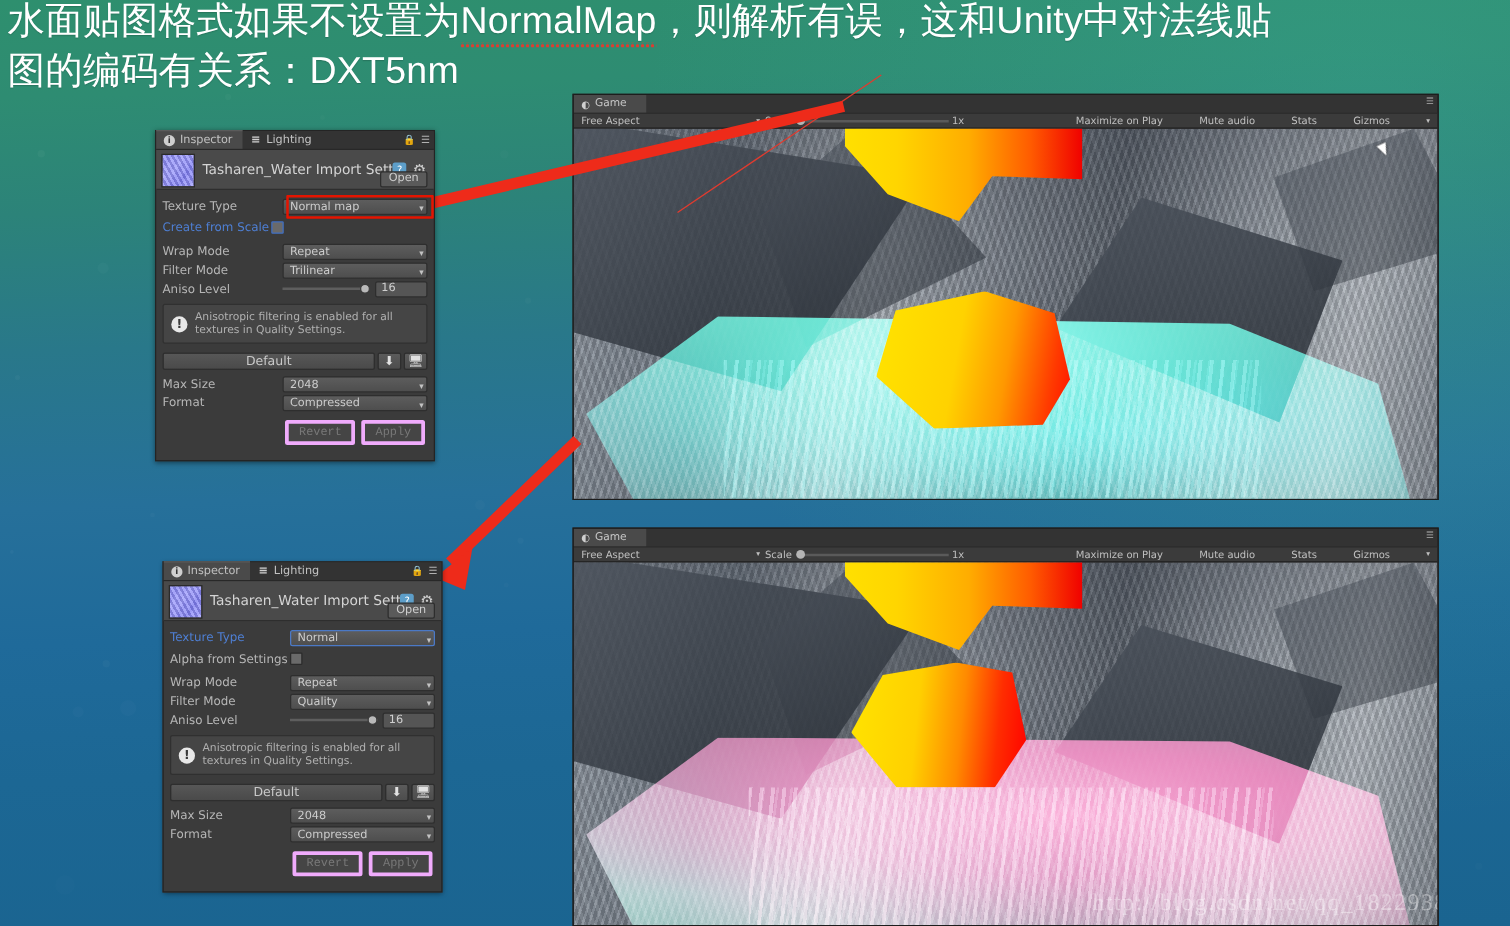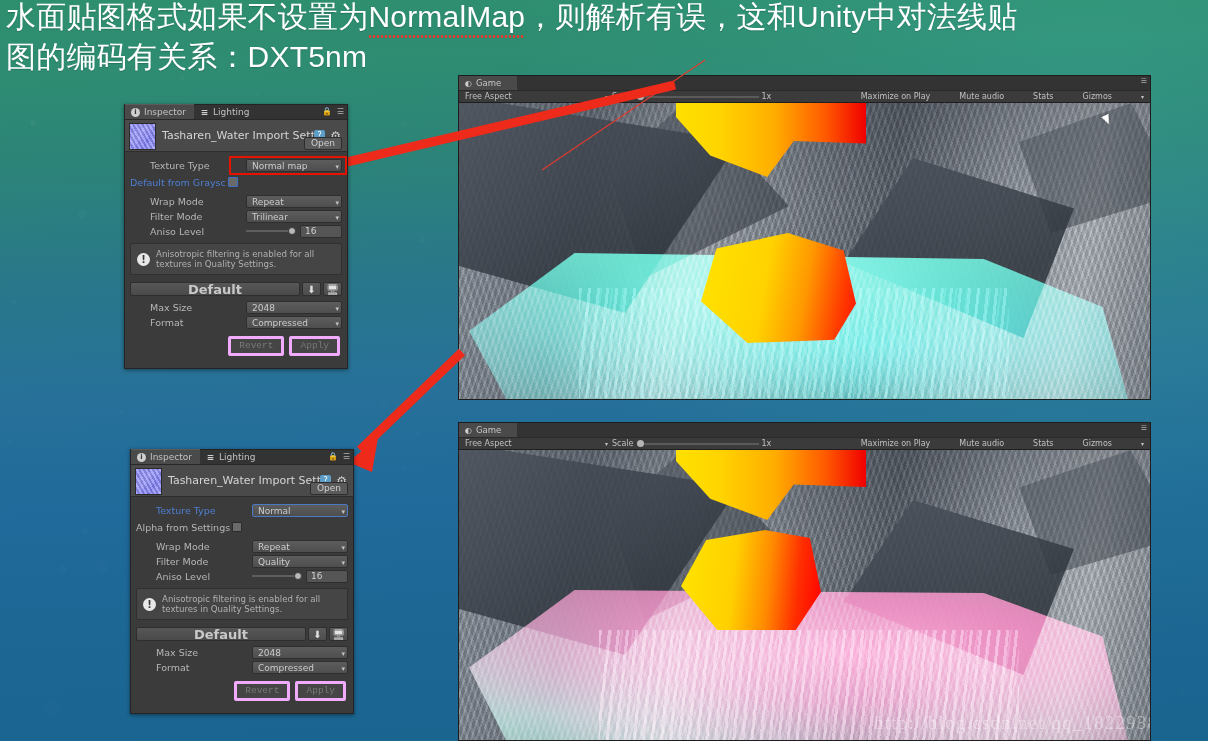--- a/index.html
+++ b/index.html
@@ -107,21 +107,21 @@
     width:11px;height:11px;border-radius:2px;background:#5d9ec9;
     color:#fff;font-size:8px;display:flex;align-items:center;justify-content:center;
   }
   .ico-gear { color:#d0d0d0; font-size:12px; line-height:10px;}
   .open-btn {
     position:absolute; right:5px; bottom:1px;
     background: #5a5a5a; border:1px solid #2d2d2d; border-radius:2px;
     color:#cfcfcf; font-size:9px; padding:0px 6px 1px;
   }
   .insp-body { padding: 6px 5px 4px 5px; }
-  .row { display:flex; align-items:center; height:14px; margin-bottom:1px;margin-left:20px;}
+  .row { display:flex; align-items:center; height:14px; margin-bottom:1px;}
   .row .lbl { width: 96px; color:#b6b6b6; font-size:9.5px;}
   .row .lbl.blue { color:#4e7fd4; }
   .dropdown {
     flex:1; height:13px; background:#555555;
     border:1px solid #2e2e2e; border-radius:2px;
     display:flex; align-items:flex-end; justify-content:space-between;
     padding: 0 3px 0 5px; color:#cccccc; font-size:9px;
     background-image: linear-gradient(#5d5d5d,#4e4e4e);
   }
   .dropdown .caret { font-size:7px; color:#c3c3c3; letter-spacing:-1px;}
@@ -154,22 +154,22 @@
   .helpbox .warnico {
     width:13px;height:13px;border-radius:50%;background:#e8e8e8;
     color:#3a3a3a;font-size:10px;font-weight:bold;
     display:flex;align-items:center;justify-content:center;flex:none;
   }
   .helpbox .txt { color:#b0b0b0; font-size:8.6px; line-height:10px;}
   .platform-bar { display:flex; align-items:center; gap:2px; margin-bottom:4px;}
   .plat-tab {
     flex:1; height:14px; background:linear-gradient(#575757,#4a4a4a);
     border:1px solid #2e2e2e; border-radius:2px;
-    color:#c9c9c9; font-size:13px;
-    display:flex;align-items:center;justify-content:center;font-weight:bold;
+    color:#c9c9c9; font-size:10px;
+    display:flex;align-items:center;justify-content:center;
   }
   .plat-ico {
     width:19px;height:14px; background:linear-gradient(#5b5b5b,#4d4d4d);
     border:1px solid #2e2e2e; border-radius:2px;
     color:#e2e2e2;font-size:10px;
     display:flex;align-items:center;justify-content:center;
   }
   .btn-row { display:flex; justify-content:flex-end; gap:5px; margin-top:7px; padding-right:2px;}
   .ghost-btn {
     background:#454545; border:3px solid #f0abfc; border-radius:2px;
@@ -432,21 +432,21 @@
   </div>
   <div class="insp-body">
     <div class="row" style="margin-bottom:3px;">
       <span class="lbl">Texture Type</span>
       <span class="dropdown">
         <span>Normal map</span>
         <span class="caret">▾</span>
       </span>
     </div>
     <div class="checkrow">
-      <span class="lbl blue">Default from Graysc</span>
+      <span class="lbl blue">Create from Scale</span>
       <span class="chk blue-outline"></span>
     </div>
     <div class="row">
       <span class="lbl">Wrap Mode</span>
       <span class="dropdown">
         <span>Repeat</span>
         <span class="caret">▾</span>
       </span>
     </div>
     <div class="row">

